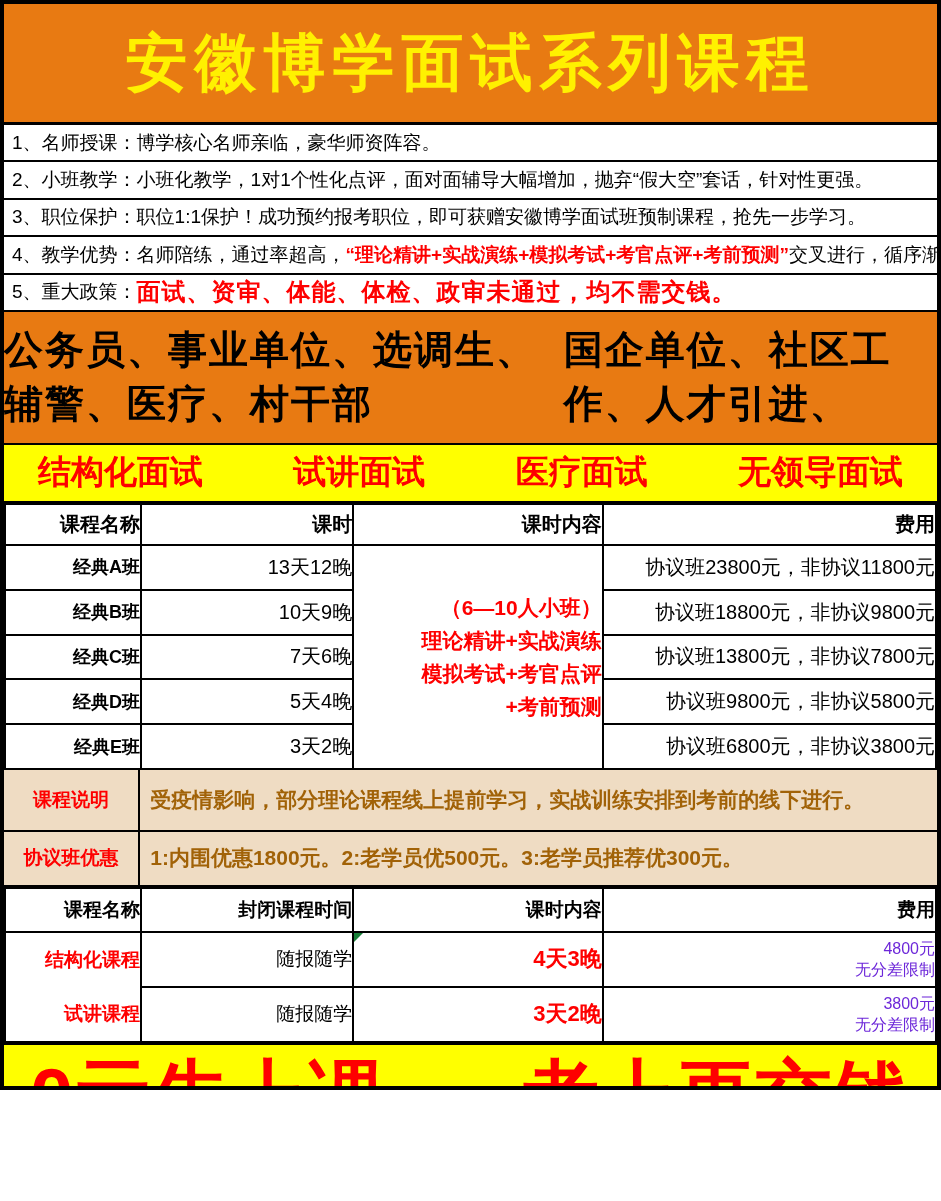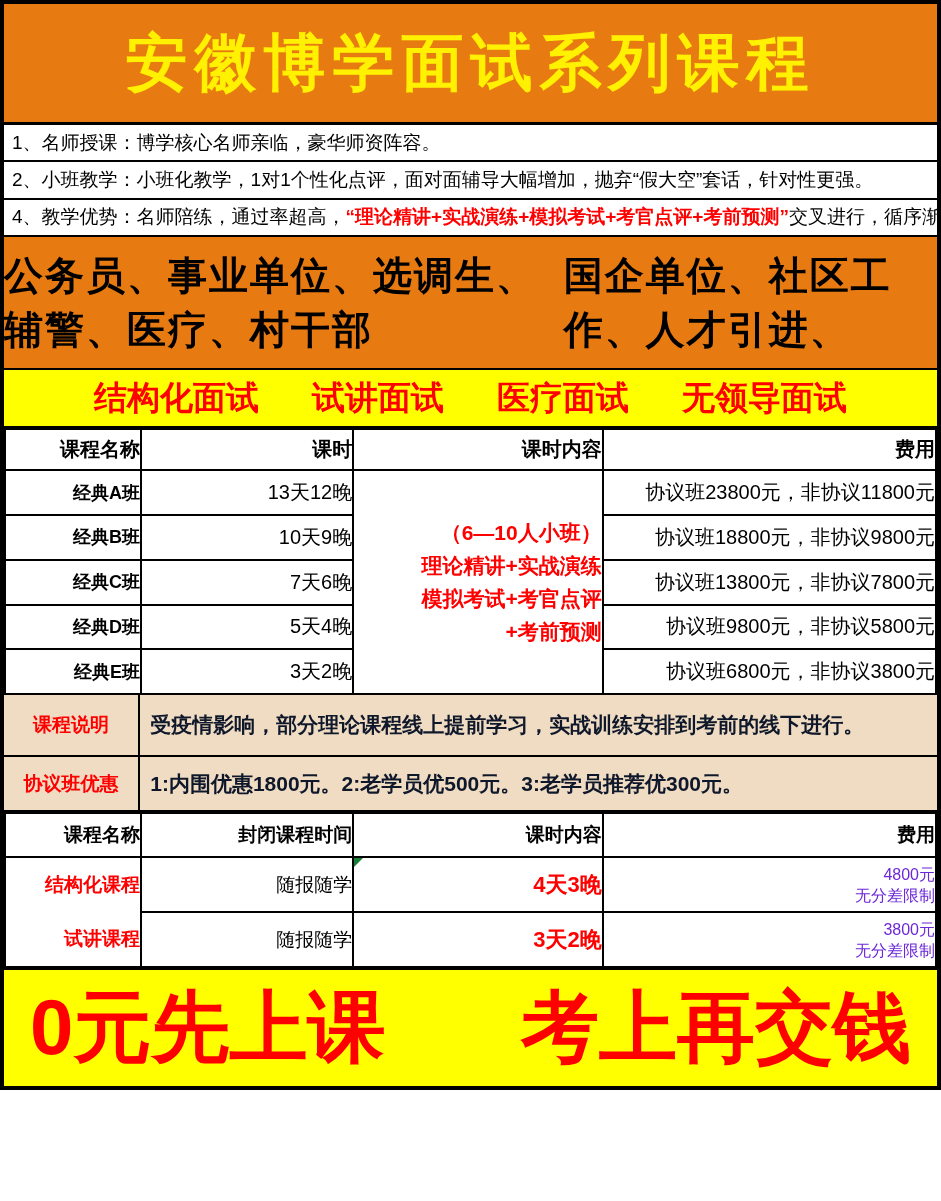--- a/index.html
+++ b/index.html
@@ -38,21 +38,21 @@
     background:#E87A12; border-bottom:2px solid #000;
     display:flex; flex-direction:row; align-items:center; justify-content:center;
     gap:12px; font-size:39px; font-weight:bold; color:#000; letter-spacing:2px;
   }
 
   
   .interview-types {
     height:58px; box-sizing:border-box; flex:none;
     background:#FFFF00; border-bottom:2px solid #000;
     display:flex; align-items:center; justify-content:space-between;
-    padding:0 90px; font-size:33px; font-weight:bold; color:#FE0000;
+    padding:0 34px; font-size:33px; font-weight:bold; color:#FE0000;
   }
 
   
   table.grid {
     width:100%; border-collapse:collapse; table-layout:fixed; flex:none;
   }
   table.grid th, table.grid td {
     border:2px solid #000; text-align:right; vertical-align:middle;
     padding:0; box-sizing:border-box; overflow:hidden;
   }
@@ -71,21 +71,21 @@
     background:#EFDCC3; border-bottom:2px solid #000; box-sizing:border-box; flex:none;
   }
   .note-row.r1 { height:62px; }
   .note-row.r2 { height:55px; }
   .note-label {
     border-right:2px solid #000; display:flex; align-items:center; justify-content:center;
     font-size:19px; font-weight:bold; color:#FE0000;
   }
   .note-text {
     display:flex; align-items:center; padding-left:10px;
-    font-size:21px; font-weight:bold; color:#0f172a; white-space:nowrap;
+    font-size:21px; font-weight:bold; color:#a16207; white-space:nowrap;
   }
 
   
   .banner-mid {
     height:60px; box-sizing:border-box; flex:none;
     background:#E87A12; border-bottom:2px solid #000;
     display:flex; align-items:center; justify-content:center;
     font-size:40px; font-weight:bold; color:#000; letter-spacing:3px;
   }
 
@@ -123,23 +123,30 @@
   </header>
 
   <section class="features">
     <div class="feature-row">
       <span>1、名师授课：博学核心名师亲临，豪华师资阵容。</span>
     </div>
     <div class="feature-row">
       <span>2、小班教学：小班化教学，1对1个性化点评，面对面辅导大幅增加，抛弃“假大空”套话，针对性更强。</span>
     </div>
     <div class="feature-row">
+      <span>3、职位保护：职位1:1保护！成功预约报考职位，即可获赠安徽博学面试班预制课程，抢先一步学习。</span>
+    </div>
+    <div class="feature-row">
       <span>4、教学优势：名师陪练，通过率超高，</span>
         <span class="hl">“理论精讲+实战演练+模拟考试+考官点评+考前预测”</span>
         <span>交叉进行，循序渐进。</span>
+    </div>
+    <div class="feature-row policy">
+      <span>5、重大政策：</span>
+        <span class="hl">面试、资审、体能、体检、政审未通过，均不需交钱。</span>
     </div>
   </section>
 
   <section class="audience">
     <div>公务员、事业单位、选调生、辅警、医疗、村干部</div>
     <div>国企单位、社区工作、人才引进、</div>
   </section>
 
   <section class="interview-types">
     <span>结构化面试</span>

